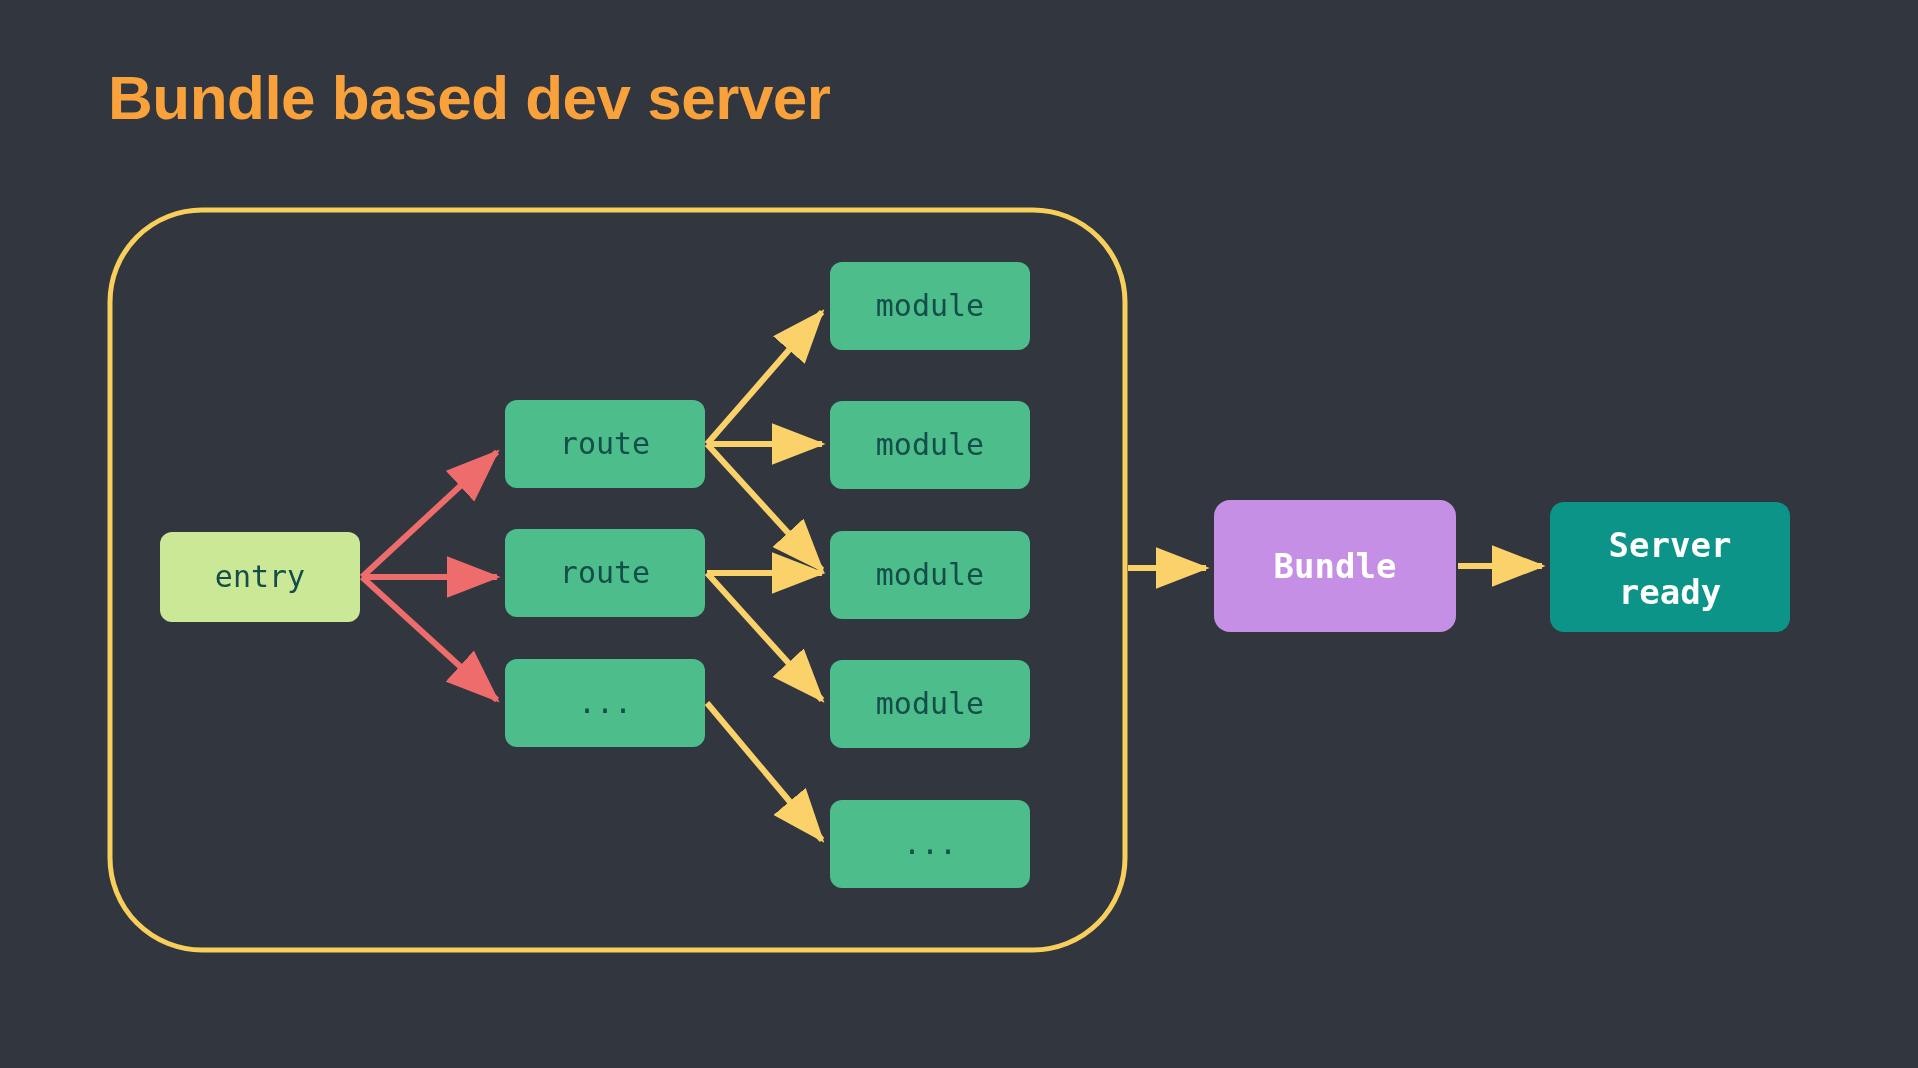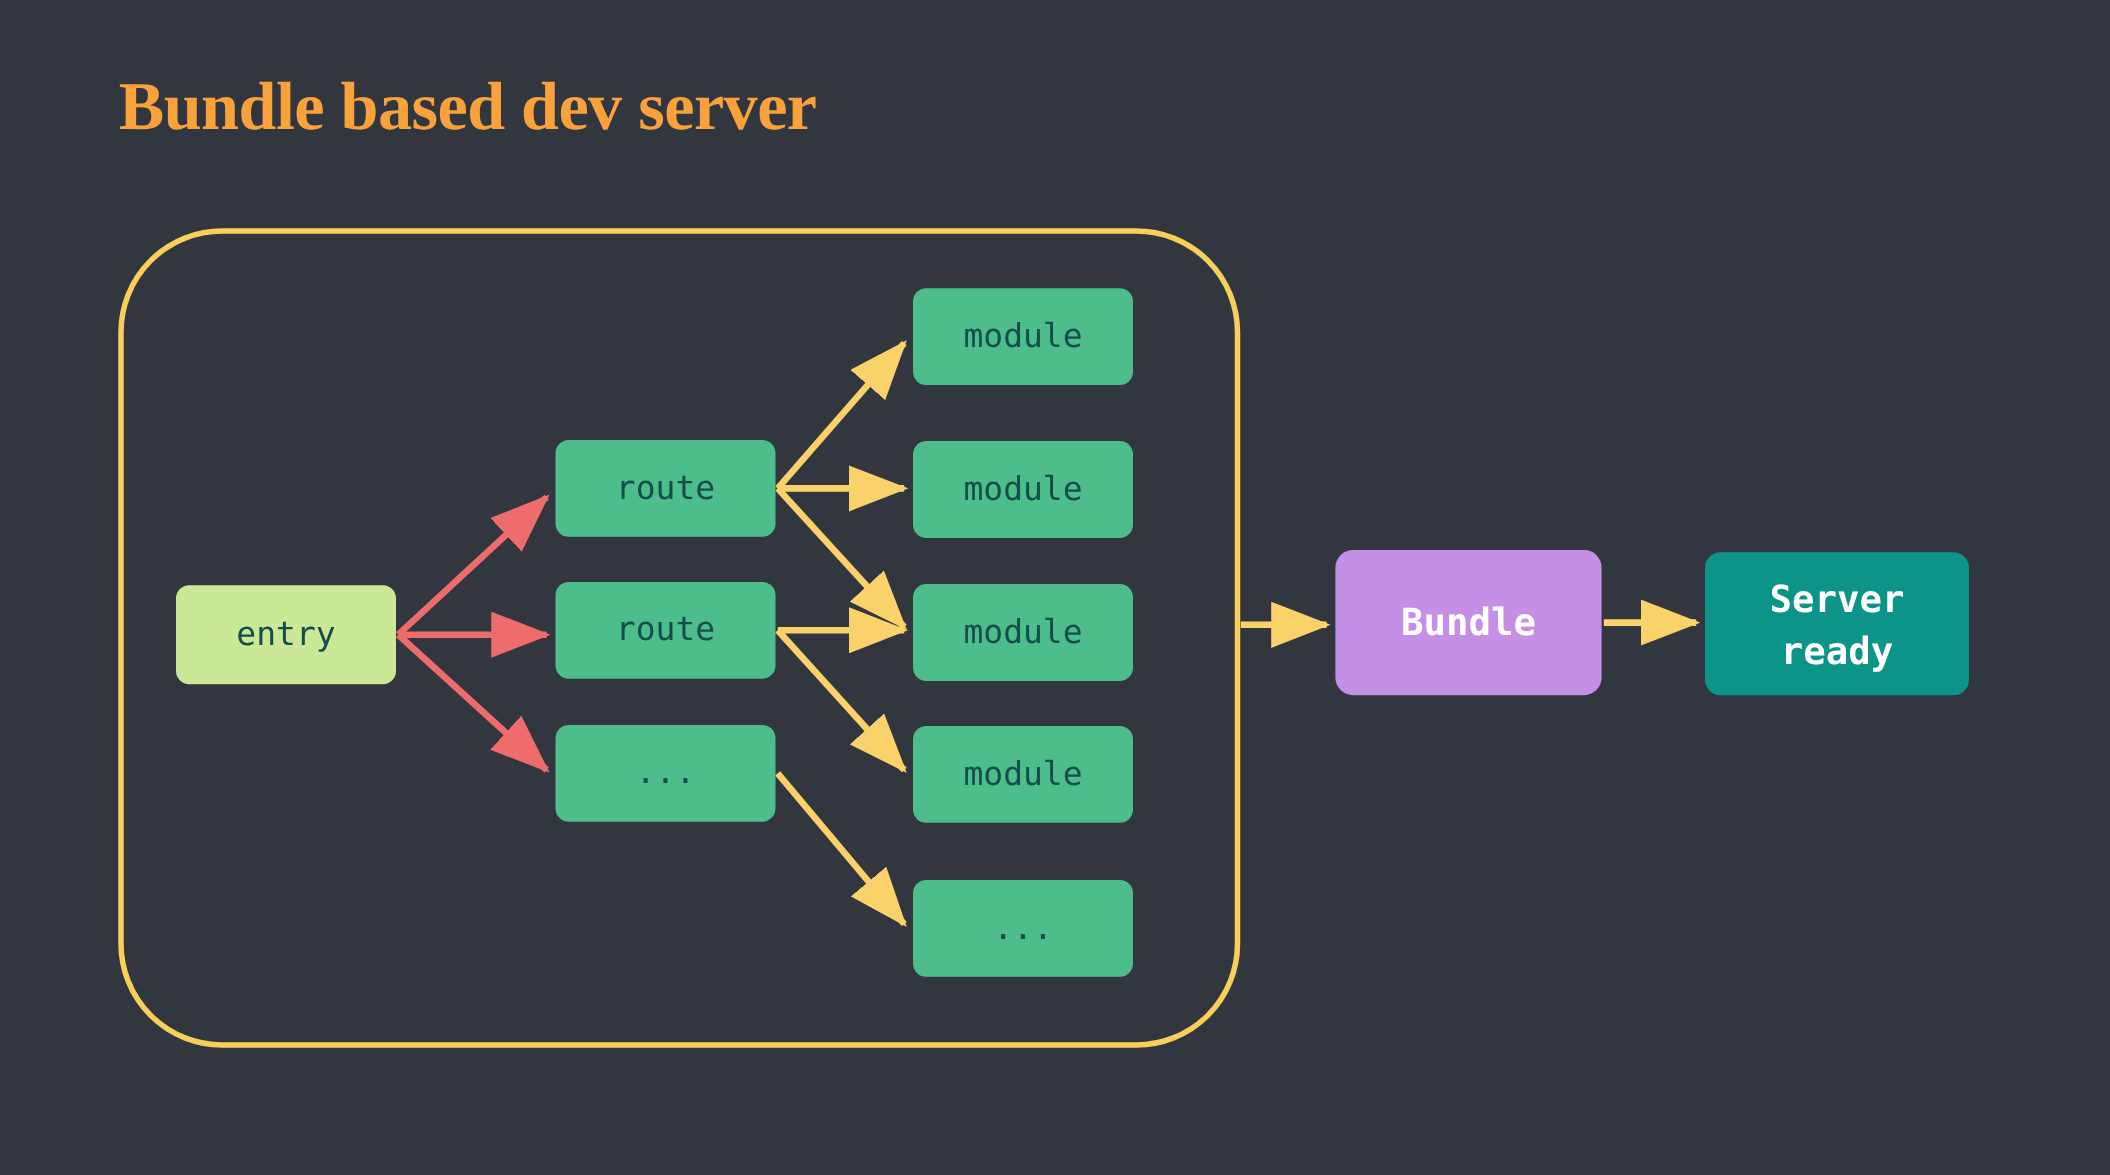--- a/index.html
+++ b/index.html
@@ -16,21 +16,21 @@
   #stage {
     position: relative;
     width: 1918px;
     height: 1068px;
     background: #31363f;
   }
   #page-title {
     position: absolute;
     left: 108px;
     top: 62px;
-    font-family: Liberation Serif, serif;
+    font-family: Liberation Sans, sans-serif;
     font-size: 62px;
     font-weight: 700;
     letter-spacing: -0.5px;
     color: #f9a13a;
     white-space: nowrap;
   }
   svg#diagram {
     position: absolute;
     left: 0;
     top: 0;

